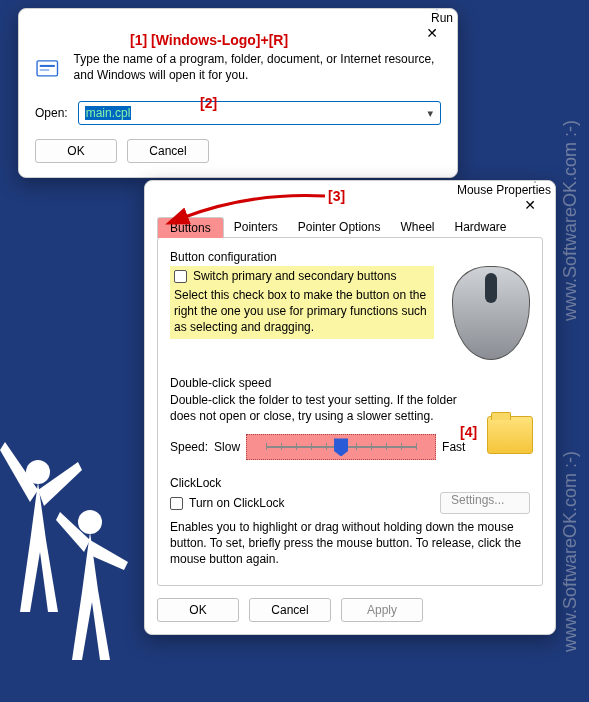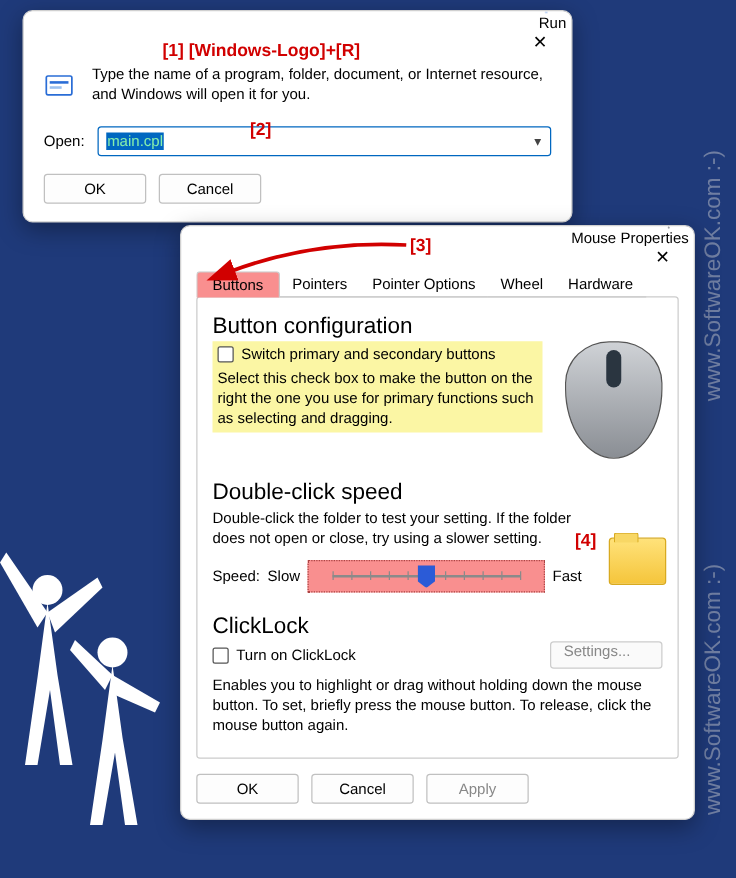--- a/index.html
+++ b/index.html
@@ -86,21 +86,21 @@
     border-bottom: none;
     border-radius: 3px 3px 0 0;
   }
   .panel {
     border: 1px solid #ccc;
     border-radius: 3px;
     margin-top: -1px;
     padding: 12px 12px 14px;
   }
   .group { margin-bottom: 16px; }
-  .group-title { font-size: 18px; margin-bottom: 2px; }
+  .group-title { font-size: 12px; margin-bottom: 2px; }
   .bc-row { display: flex; gap: 18px; }
   .bc-left { flex: 1; }
   .hl-yellow { background: #fbf6a4; padding: 3px 4px; }
   .checkrow { display: flex; align-items: center; gap: 6px; font-size: 12px; }
   .chk {
     width: 13px; height: 13px; border: 1px solid #555; border-radius: 2px; background: #fff;
   }
   .bc-text { font-size: 12px; margin-top: 4px; line-height: 1.35; }
   .mouse-img {
     width: 78px; height: 94px;

